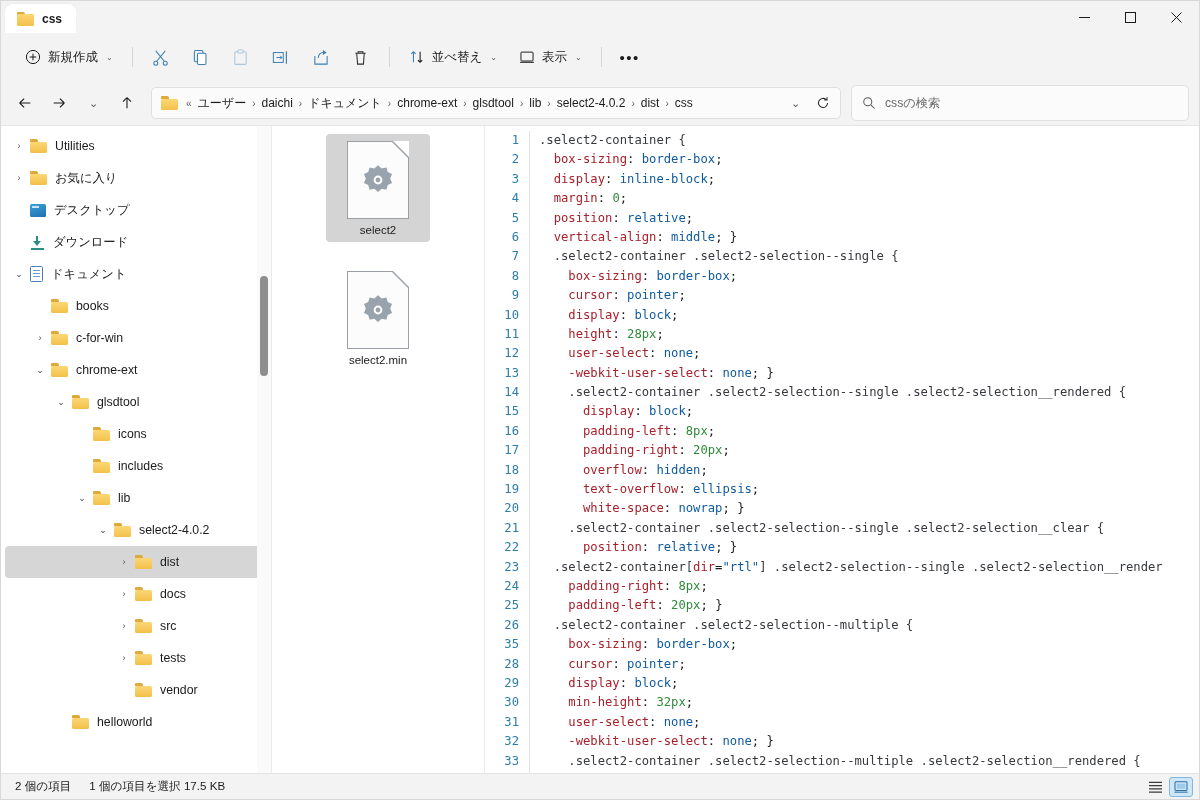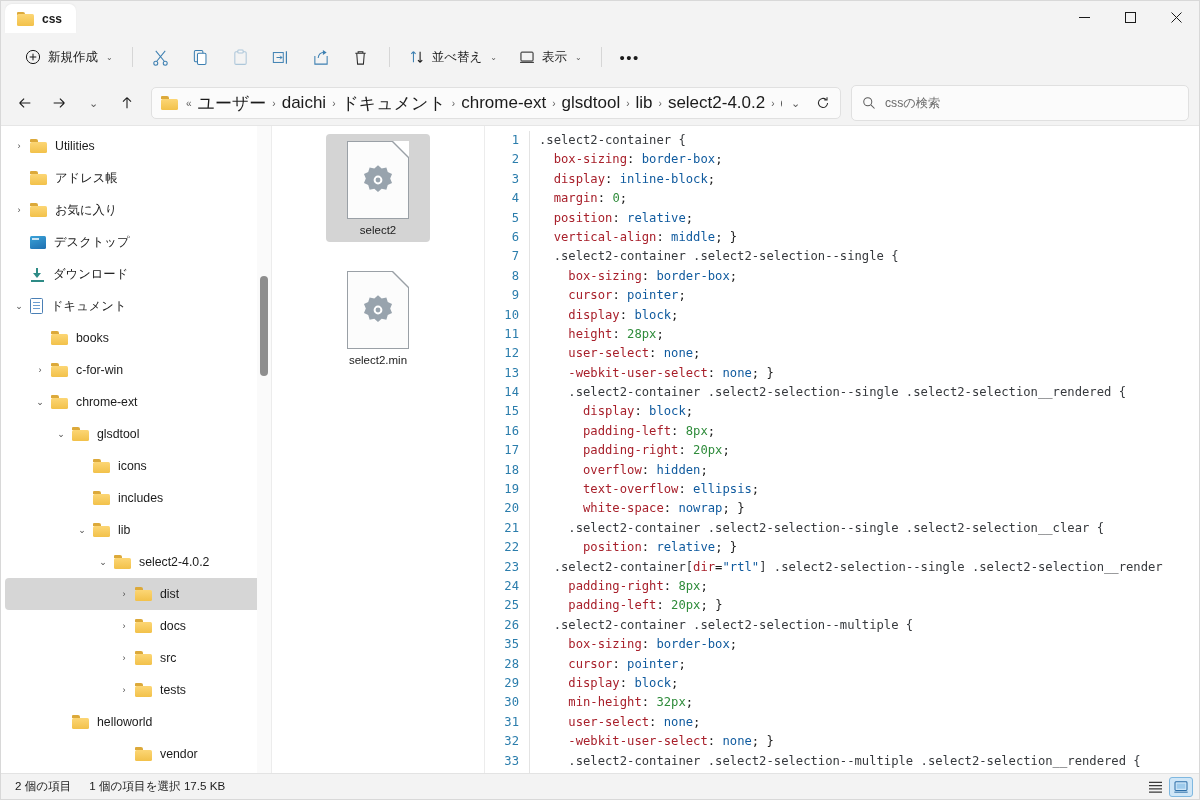--- a/index.html
+++ b/index.html
@@ -91,21 +91,21 @@
     flex: 1; height: 32px; margin-left: 6px;
     background: #fbfbfb;
     border: 1px solid #e0e0e0;
     border-radius: 5px;
     display: flex; align-items: center;
     padding: 0 4px 0 9px;
     min-width: 0;
   }
   .crumbs { display: flex; align-items: center; flex: 1; overflow: hidden; gap: 0; }
   .crumb {
-    font-size: 17px; color: #1b1b1b; padding: 2px 5px; border-radius: 3px;
+    font-size: 12px; color: #1b1b1b; padding: 2px 5px; border-radius: 3px;
     white-space: nowrap;
   }
   .crumb-sep { color: #5d5d5d; font-size: 10px; padding: 0 1px; }
   .addr-end { display: flex; align-items: center; gap: 2px; }
   .addr-icobtn {
     width: 26px; height: 26px; border-radius: 4px;
     display: flex; align-items: center; justify-content: center; color: #333;
   }
   .searchbox {
     width: 338px; height: 32px; margin-left: 8px;
@@ -446,30 +446,20 @@
             <span class="twisty">›</span>
             <span class="tree-ico">
               <span class="folder-ico">
                 <span class="tabpart"></span>
                 <span class="body"></span>
               </span>
             </span>
             <span class="tree-label">Utilities</span>
           </div>
           <div class="tree-row" style="padding-left: 3px;">
-            <span class="twisty"></span>
-            <span class="tree-ico">
-              <span class="folder-ico">
-                <span class="tabpart"></span>
-                <span class="body"></span>
-              </span>
-            </span>
-            <span class="tree-label">アドレス帳</span>
-          </div>
-          <div class="tree-row" style="padding-left: 3px;">
             <span class="twisty">›</span>
             <span class="tree-ico">
               <span class="folder-ico">
                 <span class="tabpart"></span>
                 <span class="body"></span>
               </span>
             </span>
             <span class="tree-label">お気に入り</span>
           </div>
           <div class="tree-row" style="padding-left: 3px;">
@@ -614,39 +604,39 @@
           <div class="tree-row" style="padding-left: 108px;">
             <span class="twisty">›</span>
             <span class="tree-ico">
               <span class="folder-ico">
                 <span class="tabpart"></span>
                 <span class="body"></span>
               </span>
             </span>
             <span class="tree-label">tests</span>
           </div>
+          <div class="tree-row" style="padding-left: 108px;">
+            <span class="twisty"></span>
+            <span class="tree-ico">
+              <span class="folder-ico">
+                <span class="tabpart"></span>
+                <span class="body"></span>
+              </span>
+            </span>
+            <span class="tree-label">vendor</span>
+          </div>
           <div class="tree-row" style="padding-left: 45px;">
             <span class="twisty"></span>
             <span class="tree-ico">
               <span class="folder-ico">
                 <span class="tabpart"></span>
                 <span class="body"></span>
               </span>
             </span>
             <span class="tree-label">helloworld</span>
-          </div>
-          <div class="tree-row" style="padding-left: 108px;">
-            <span class="twisty"></span>
-            <span class="tree-ico">
-              <span class="folder-ico">
-                <span class="tabpart"></span>
-                <span class="body"></span>
-              </span>
-            </span>
-            <span class="tree-label">vendor</span>
           </div>
         </div>
       <div class="sb-track">
         <div class="sb-scroll"></div>
       </div>
     </div>
 
     <div class="content" id="files">
         <div class="tile selected">
           <div class="filecard">

